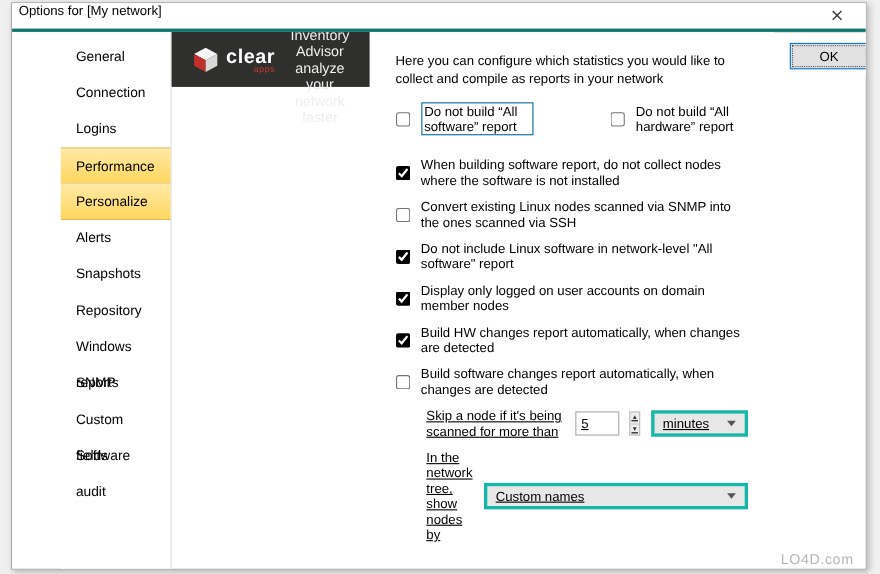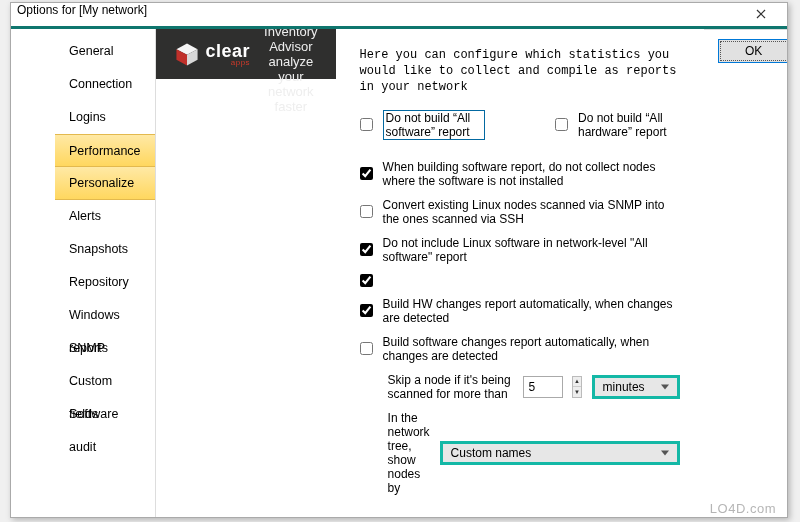--- a/index.html
+++ b/index.html
@@ -44,28 +44,28 @@
     height: 50px; background: #2f2f2e; color: #fff; display: flex; align-items: center;
     padding: 0 18px; gap: 14px;
   }
   .banner .logo { display: flex; align-items: center; gap: 6px; }
   .banner .logo svg { width: 26px; height: 26px; }
   .banner .logo-text { font-size: 18px; font-weight: 600; letter-spacing: 0.5px; }
   .banner .logo-sub { font-size: 8px; color: #cc3a2a; letter-spacing: 0.5px; margin-top: -4px; display: block; text-align: right; }
   .banner .tagline { flex: 1; text-align: center; font-size: 13px; color: #eee; }
 
   .pane { padding: 18px 24px 10px 24px; flex: 1; }
-  .desc { font-size: 12px; color: #000; line-height: 1.35; margin-bottom: 14px; font-family: Liberation Mono, monospace; }
+  .desc { font-size: 12px; color: #000; line-height: 1.35; margin-bottom: 14px; }
 
   .row { display: flex; align-items: center; gap: 10px; margin-bottom: 10px; font-size: 12px; color: #000; }
   .row.twocol { gap: 70px; }
   .cb { width: 13px; height: 13px; accent-color: #000; margin: 0; flex-shrink: 0; }
   .boxed { border: 1px solid #0369a1; padding: 0 2px; display: inline-block; }
 
-  .indent { padding-left: 28px; }
+  .indent { padding-left: 28px; text-decoration: underline; }
   .num-input {
     width: 40px; height: 22px; border: 1px solid #aaa; padding: 0 4px; font-size: 12px;
     background: #fff;
   }
   .spinner {
     display: inline-flex; flex-direction: column; border: 1px solid #bbb; height: 22px; width: 16px;
     background: #eee; margin-left: -1px;
   }
   .spinner div { flex: 1; display: flex; align-items: center; justify-content: center; font-size: 6px; color: #333; border-bottom: 1px solid #ccc; }
   .spinner div:last-child { border-bottom: none; }
@@ -170,20 +170,21 @@
           <span>Convert existing Linux nodes scanned via SNMP into the ones scanned via SSH</span>
         </label>
 
         <label class="row">
           <input type="checkbox" class="cb" checked="" style="">
           <span>Do not include Linux software in network-level "All software" report</span>
         </label>
 
         <label class="row">
           <input type="checkbox" class="cb" checked="" style="">
+          <span>Display only logged on user accounts on domain member nodes</span>
         </label>
 
         <label class="row">
           <input type="checkbox" class="cb" checked="" style="">
           <span>Build HW changes report automatically, when changes are detected</span>
         </label>
 
         <label class="row">
           <input type="checkbox" class="cb" style="">
           <span>Build software changes report automatically, when changes are detected</span>

